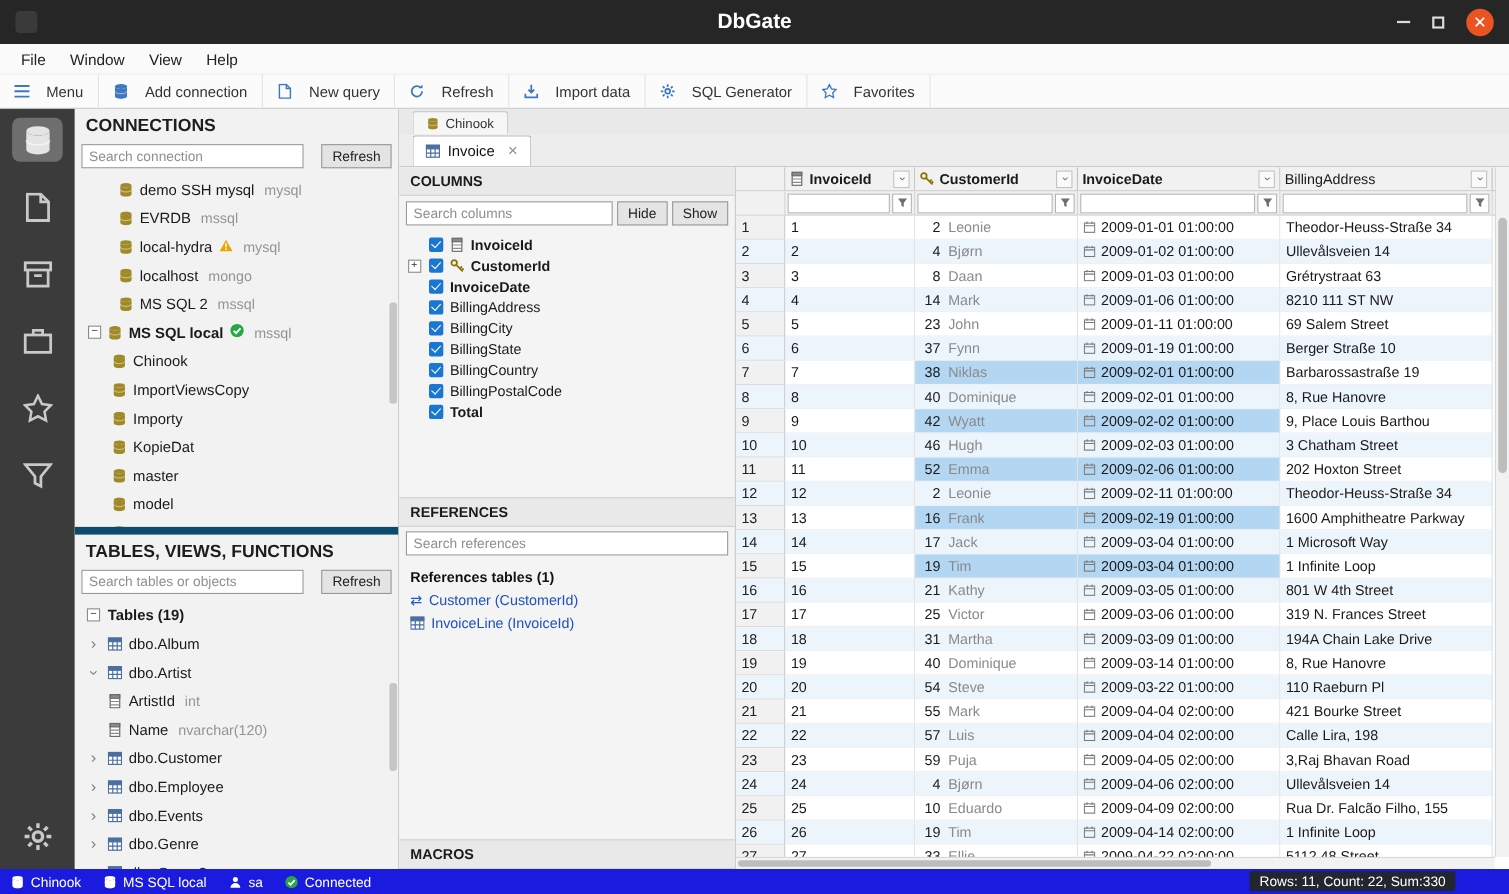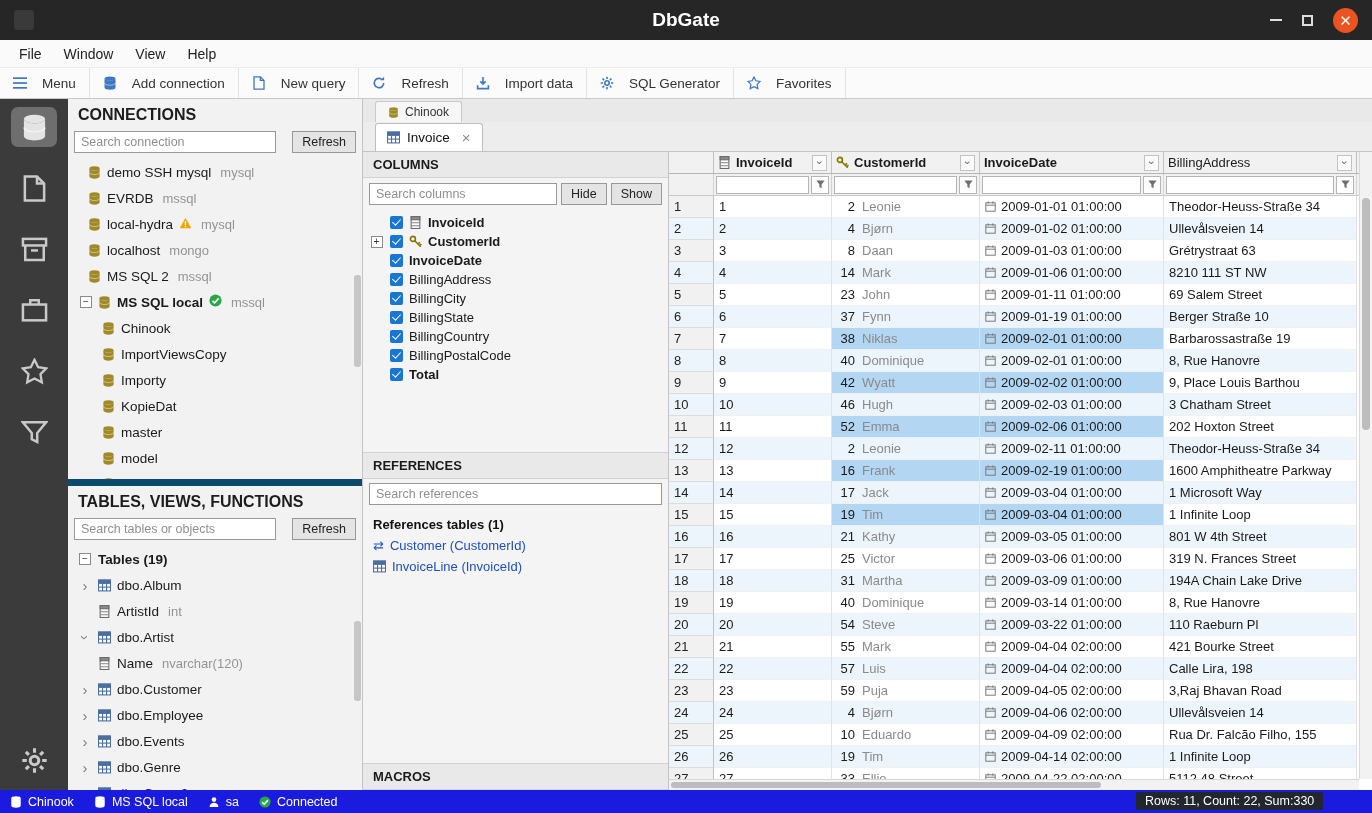--- a/index.html
+++ b/index.html
@@ -35,21 +35,21 @@
   
   .leftpanel{width:295px;background:#f2f2f2;border-right:1px solid #c4c4c4;display:flex;flex-direction:column;flex:none}
   .section-conn{height:380px;display:flex;flex-direction:column;position:relative}
   .section-tables{flex:1;display:flex;flex-direction:column;border-top:7px solid #0c4a6e;position:relative;min-height:0}
   .sec-header{padding:7px 10px 4px;font-weight:bold;font-size:16px;color:#1d1d1d}
   .search-row{display:flex;padding:3px 6px 6px;gap:16px;align-items:flex-start}
   .search-input{flex:1;height:22px;border:1px solid #999;background:#fff;padding:0 6px;font-size:12.5px;font-family:inherit;color:#333;min-width:0}
   .search-input::placeholder{color:#8f8f8f}
   .small-btn{height:22px;padding:0 9px;background:#e4e4e4;border:1px solid #989898;font-size:12.5px;color:#222;font-family:inherit}
   .tree{flex:1;overflow:hidden;position:relative}
-  .tree-row{height:26px;display:flex;align-items:center;padding-left:20px;gap:6px;font-size:13.5px;white-space:nowrap;overflow:hidden}
+  .tree-row{height:26px;display:flex;align-items:center;padding-left:40px;gap:6px;font-size:13.5px;white-space:nowrap;overflow:hidden}
   .tree-row.hasexp{padding-left:12px}
   .tree-row.child{padding-left:34px}
   .tlabel.bold{font-weight:bold}
   .engine{color:#949494;font-size:13px;margin-left:3px}
   .suffix{color:#949494;font-size:13px;margin-left:3px}
   .expbox{width:12px;height:12px;border:1px solid #8a8a8a;background:#fff;font-size:10px;line-height:10px;text-align:center;color:#333;flex:none}
   .chevslot{width:14px;display:flex;justify-content:center;flex:none}
   .chev{font-size:15px;color:#7c7c7c;line-height:1}
   .chev.down{display:inline-block;transform:rotate(90deg)}
   .icon{display:inline-flex;flex:none}
@@ -509,48 +509,48 @@
                   <use href="#i-table"></use>
                 </svg>
               </span>
 
               <span class="tlabel">dbo.Album</span>
 
             </div>
 
             <div class="tree-row" style="padding-left:10px">
               <span class="chevslot">
+
+                <span class="chev down">›</span>
+
+              </span>
+              <span class="icon">
+                <svg viewBox="0 0 12 12">
+                  <use href="#i-table"></use>
+                </svg>
+              </span>
+
+              <span class="tlabel">dbo.Artist</span>
+
+            </div>
+
+            <div class="tree-row" style="padding-left:10px">
+              <span class="chevslot">
                 
                 
                 
               </span>
 
               <span class="icon">
                 <svg viewBox="0 0 11 12">
                   <use href="#i-column"></use>
                 </svg>
               </span>
               <span class="tlabel">ArtistId</span>
               <span class="suffix">int</span>
-            </div>
-
-            <div class="tree-row" style="padding-left:10px">
-              <span class="chevslot">
-
-                <span class="chev down">›</span>
-
-              </span>
-              <span class="icon">
-                <svg viewBox="0 0 12 12">
-                  <use href="#i-table"></use>
-                </svg>
-              </span>
-
-              <span class="tlabel">dbo.Artist</span>
-
             </div>
 
             <div class="tree-row" style="padding-left:10px">
               <span class="chevslot">
                 
                 
                 
               </span>
 
               <span class="icon">

